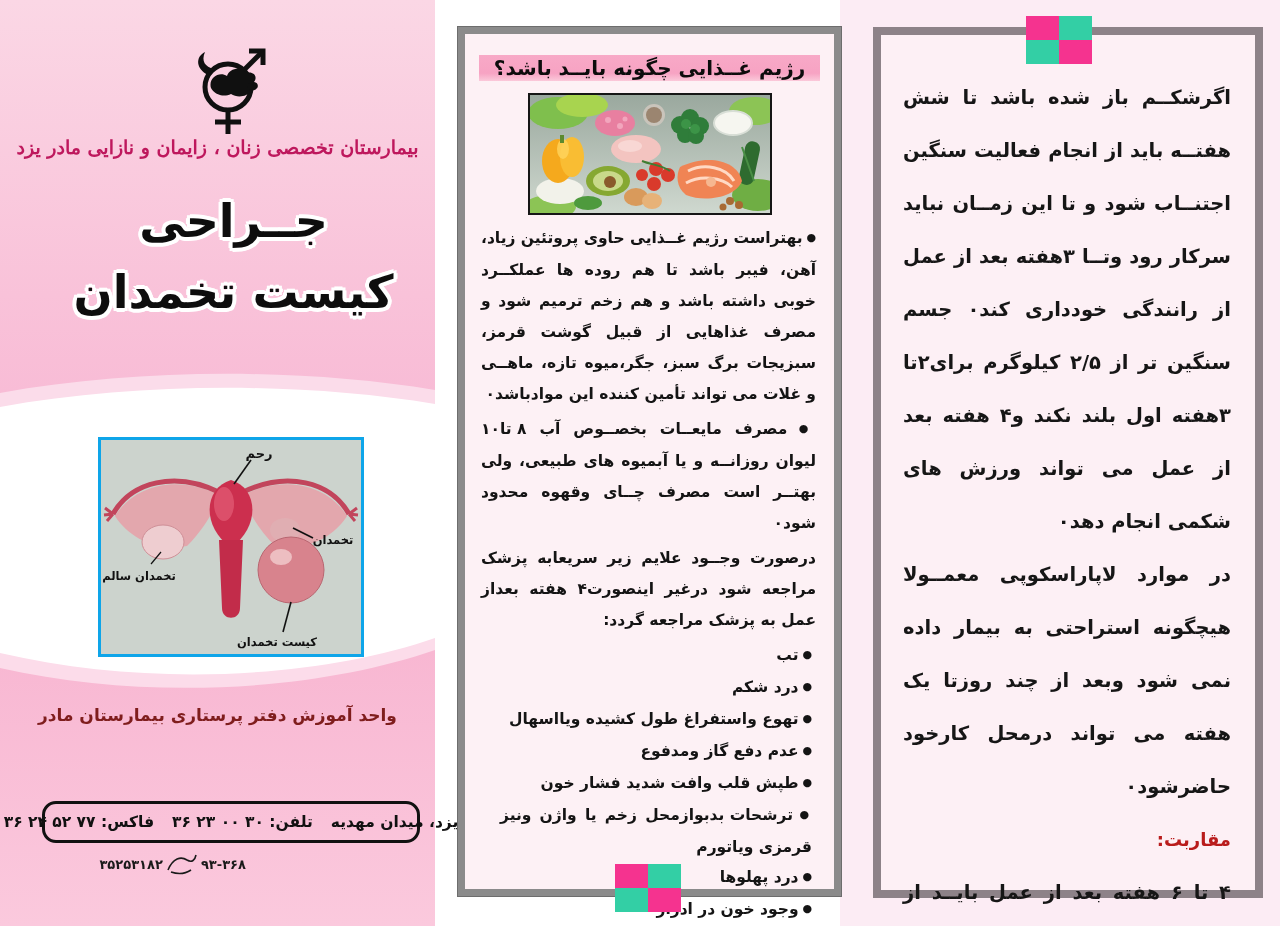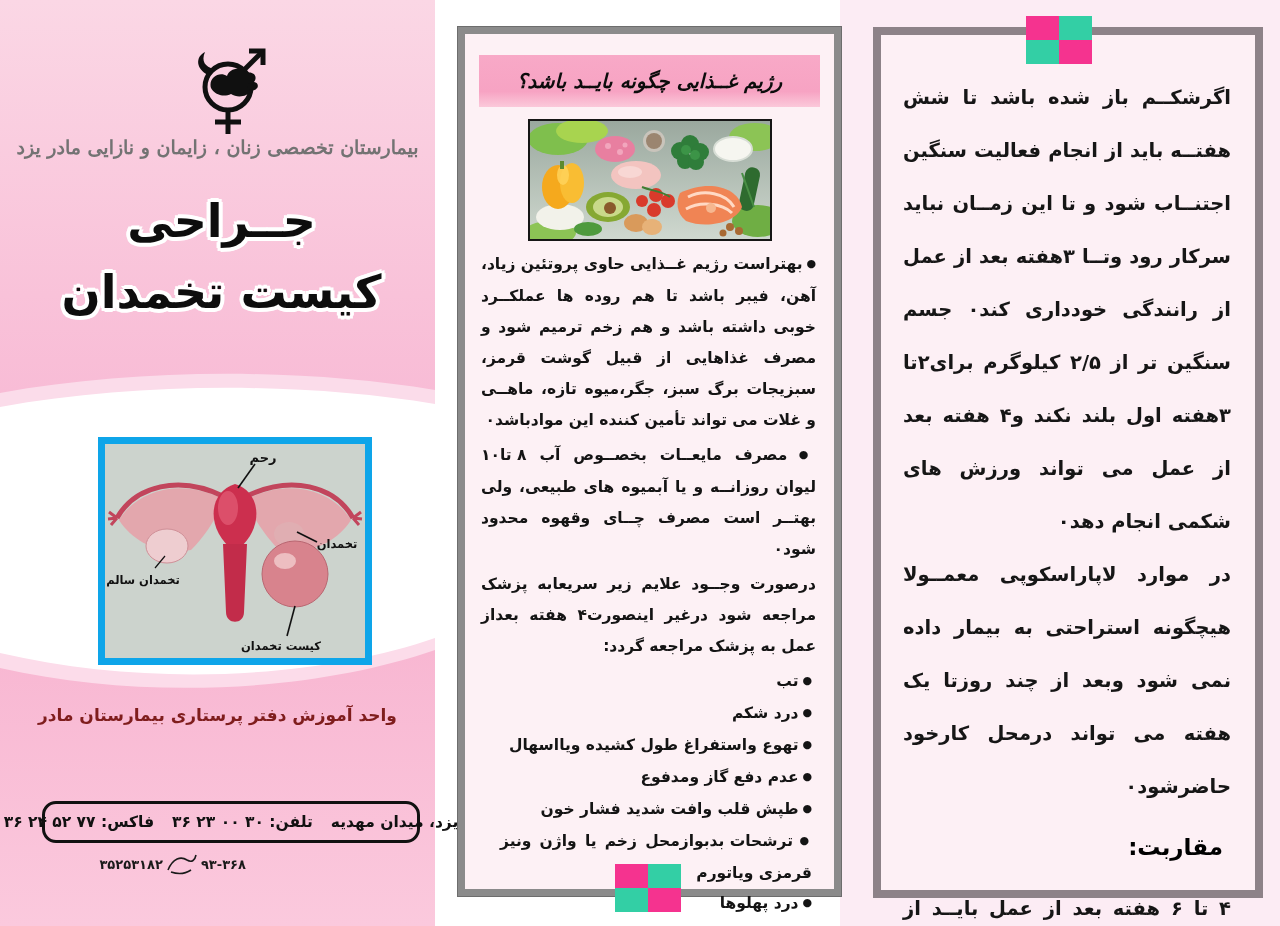--- a/index.html
+++ b/index.html
@@ -10,32 +10,32 @@
   }
   
   .right-field{position:absolute;left:840px;top:0;width:440px;height:926px;background:#fcecf4;}
 
   
   .left-panel{position:absolute;left:0;top:0;width:435px;height:926px;}
   .left-panel svg.bgwave{position:absolute;left:0;top:0;}
   .logo-wrap{position:absolute;left:178px;top:42px;width:100px;height:100px;}
   .hospital-name{
     position:absolute;left:0;top:136px;width:435px;text-align:center;
-    font-size:19px;font-weight:bold;color:#737373;direction:rtl;
+    font-size:19px;font-weight:bold;color:#be185d;direction:rtl;
     font-family:"DejaVu Serif","Liberation Serif",serif;
   }
   .brochure-title{
-    position:absolute;left:4px;top:186px;width:435px;text-align:center;direction:rtl;
+    position:absolute;left:16px;top:186px;width:435px;text-align:center;direction:rtl;
     font-weight:bold;color:#0d0d0d;line-height:1.55;font-size:46px;letter-spacing:1px;
     text-shadow:-3px -3px 0 #fff,3px -3px 0 #fff,-3px 3px 0 #fff,3px 3px 0 #fff,
                  0 -4px 0 #fff,0 4px 0 #fff,-4px 0 0 #fff,4px 0 0 #fff;
   }
   .anatomy-box{
     position:absolute;left:98px;top:437px;width:260px;height:214px;
-    background:#ccd3cd;border:7px solid #0ea5e9;
+    background:#ccd3cd;border:3px solid #0ea5e9;
   }
   .unit-line{
     position:absolute;left:0;top:705px;width:435px;text-align:center;direction:rtl;
     font-size:17px;font-weight:bold;color:#7f1d1d;
   }
   .address-box{
     position:absolute;left:42px;top:801px;width:372px;height:36px;
     border:3px solid #111;border-radius:14px;direction:rtl;
     display:flex;align-items:center;justify-content:center;gap:18px;
     font-size:15.5px;font-weight:bold;color:#111;white-space:nowrap;
@@ -46,24 +46,24 @@
     display:flex;align-items:center;justify-content:flex-start;gap:2px;
     font-size:13px;font-weight:bold;color:#1a1a1a;
   }
   
   .mid-panel{
     position:absolute;left:458px;top:27px;width:383px;height:869px;box-sizing:border-box;
     border:7px solid #8b8b8b;box-shadow:0 0 0 1px #6d6d6d;
     background:#fdf1f5;direction:rtl;
   }
   .mid-banner{
-    margin:21px 14px 0 14px;height:52px;
+    margin:21px 14px 0 14px;height:26px;
     background:linear-gradient(#f8a9c7,#f7a3c3 70%,#fbc9da);
     display:flex;align-items:center;justify-content:center;
-    font-size:20px;font-weight:bold;color:#0c0c0c;font-style:italic;
+    font-size:20px;font-weight:bold;color:#0c0c0c;
   }
   .food-img{
     width:240px;height:118px;margin:12px auto 0 auto;display:block;
     border:2px solid #161616;background:#bcc8c0;
   }
   .mid-body{
     padding:8px 18px 0 16px;font-size:15.5px;font-weight:bold;color:#141414;
     line-height:31px;text-align:justify;text-align-last:right;
   }
   .mid-body p{margin:0 0 4px 0;}
@@ -74,21 +74,21 @@
   
   .rt-panel{
     position:absolute;left:873px;top:27px;width:390px;height:871px;box-sizing:border-box;
     border:8px solid #8d8288;background:#fdf0f5;direction:rtl;
   }
   .rt-body{
     padding:36px 24px 0 22px;font-size:19.5px;font-weight:bold;color:#161616;
     line-height:53px;text-align:justify;text-align-last:right;
   }
   .rt-body p{margin:0;}
-  .rt-body h3{margin:8px;font-size:23px;line-height:53px;color:#000000;}
+  .rt-body h3{margin:0;font-size:18px;line-height:53px;color:#b91c1c;}
   
   .checker{position:absolute;width:66px;height:48px;display:grid;grid-template-columns:1fr 1fr;grid-template-rows:1fr 1fr;}
   .checker i{display:block;}
   .checker .pk{background:#f5338f;}
   .checker .tl{background:#33cfa5;}
   .checker-top{left:1026px;top:16px;}
   .checker-bottom{left:615px;top:864px;}
 </style>
 </head>
 <body>

